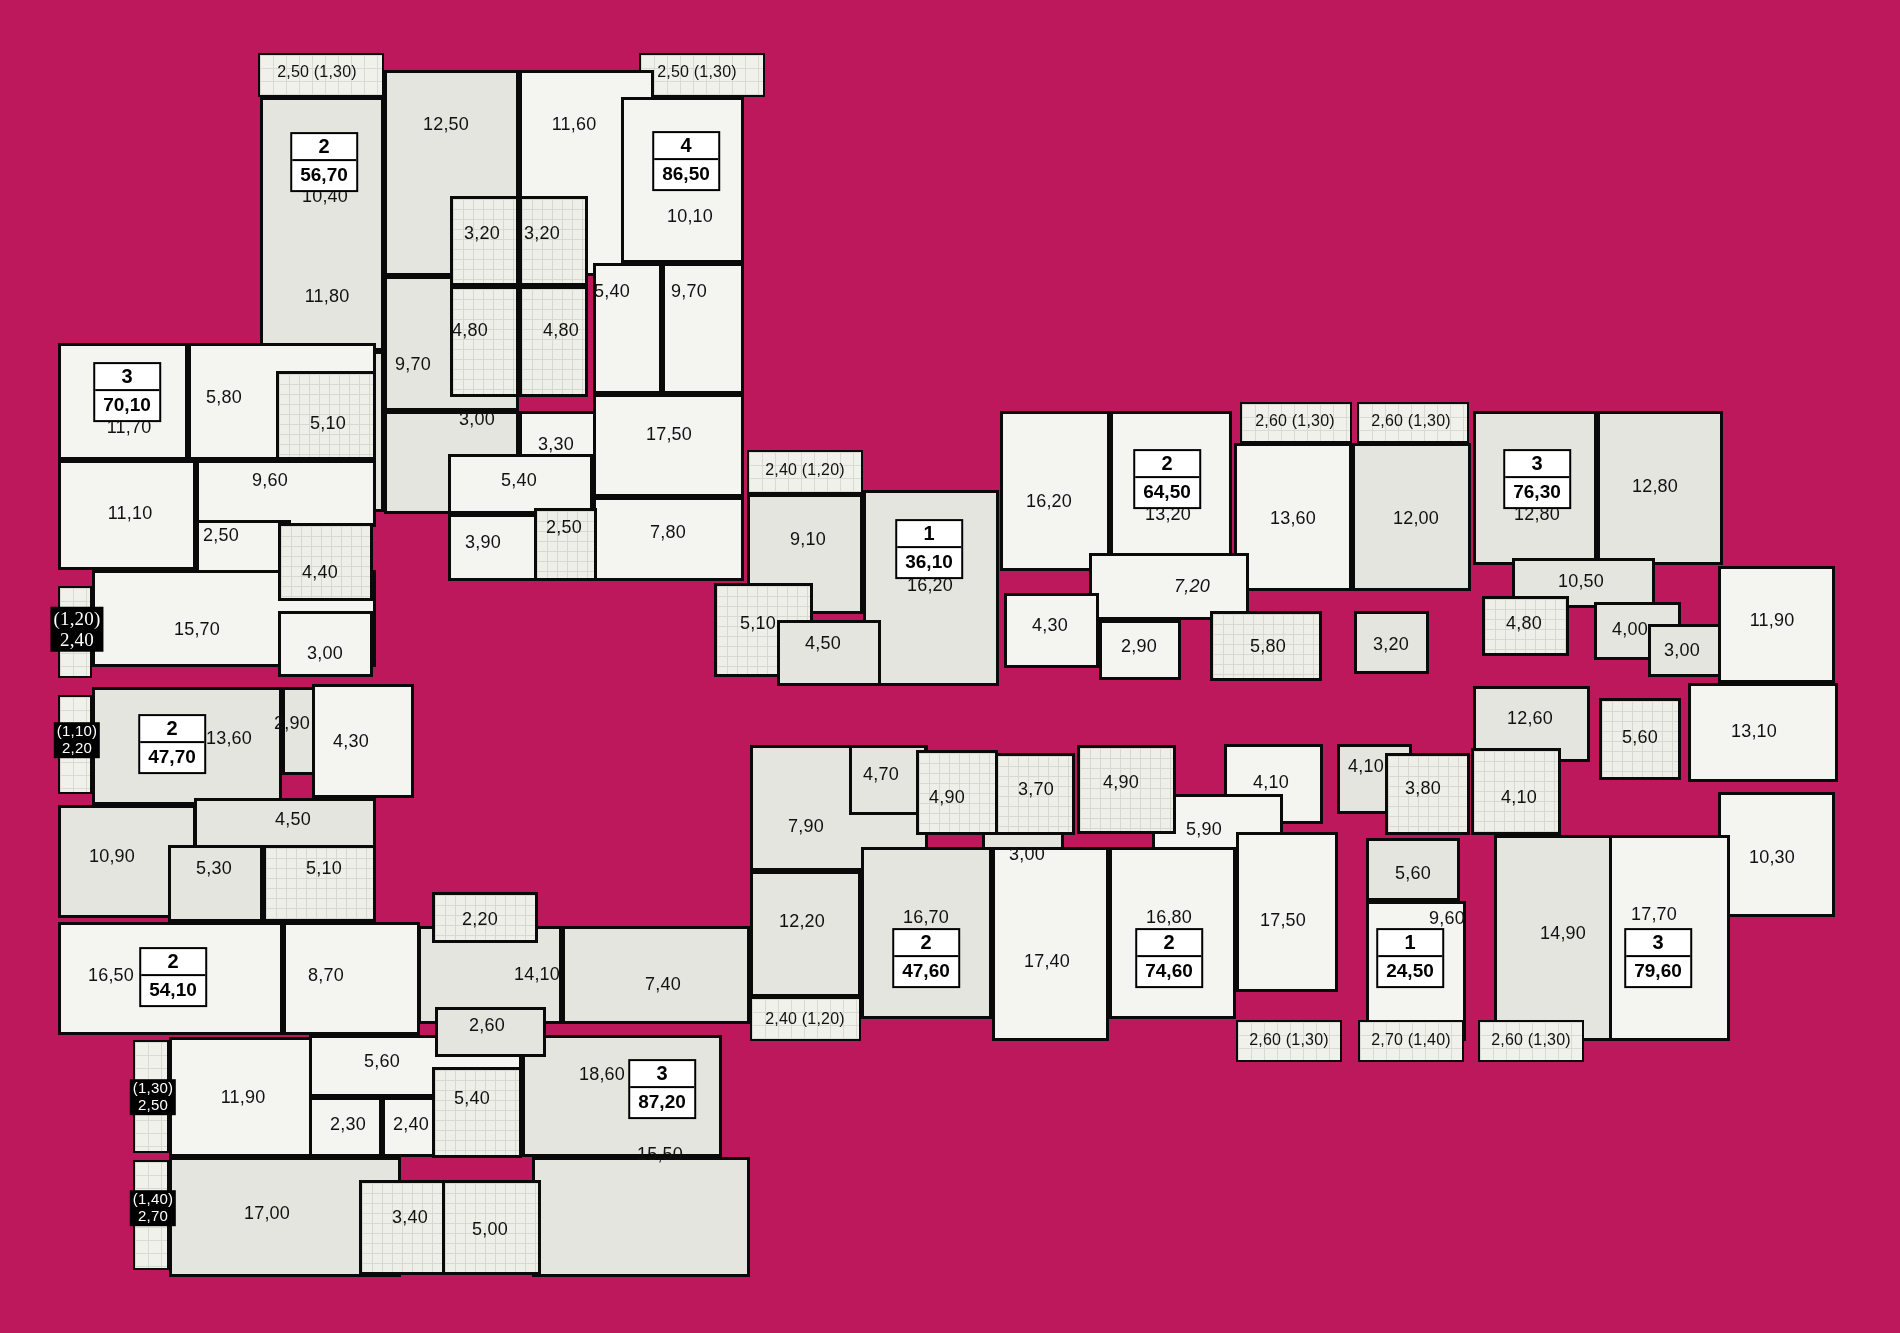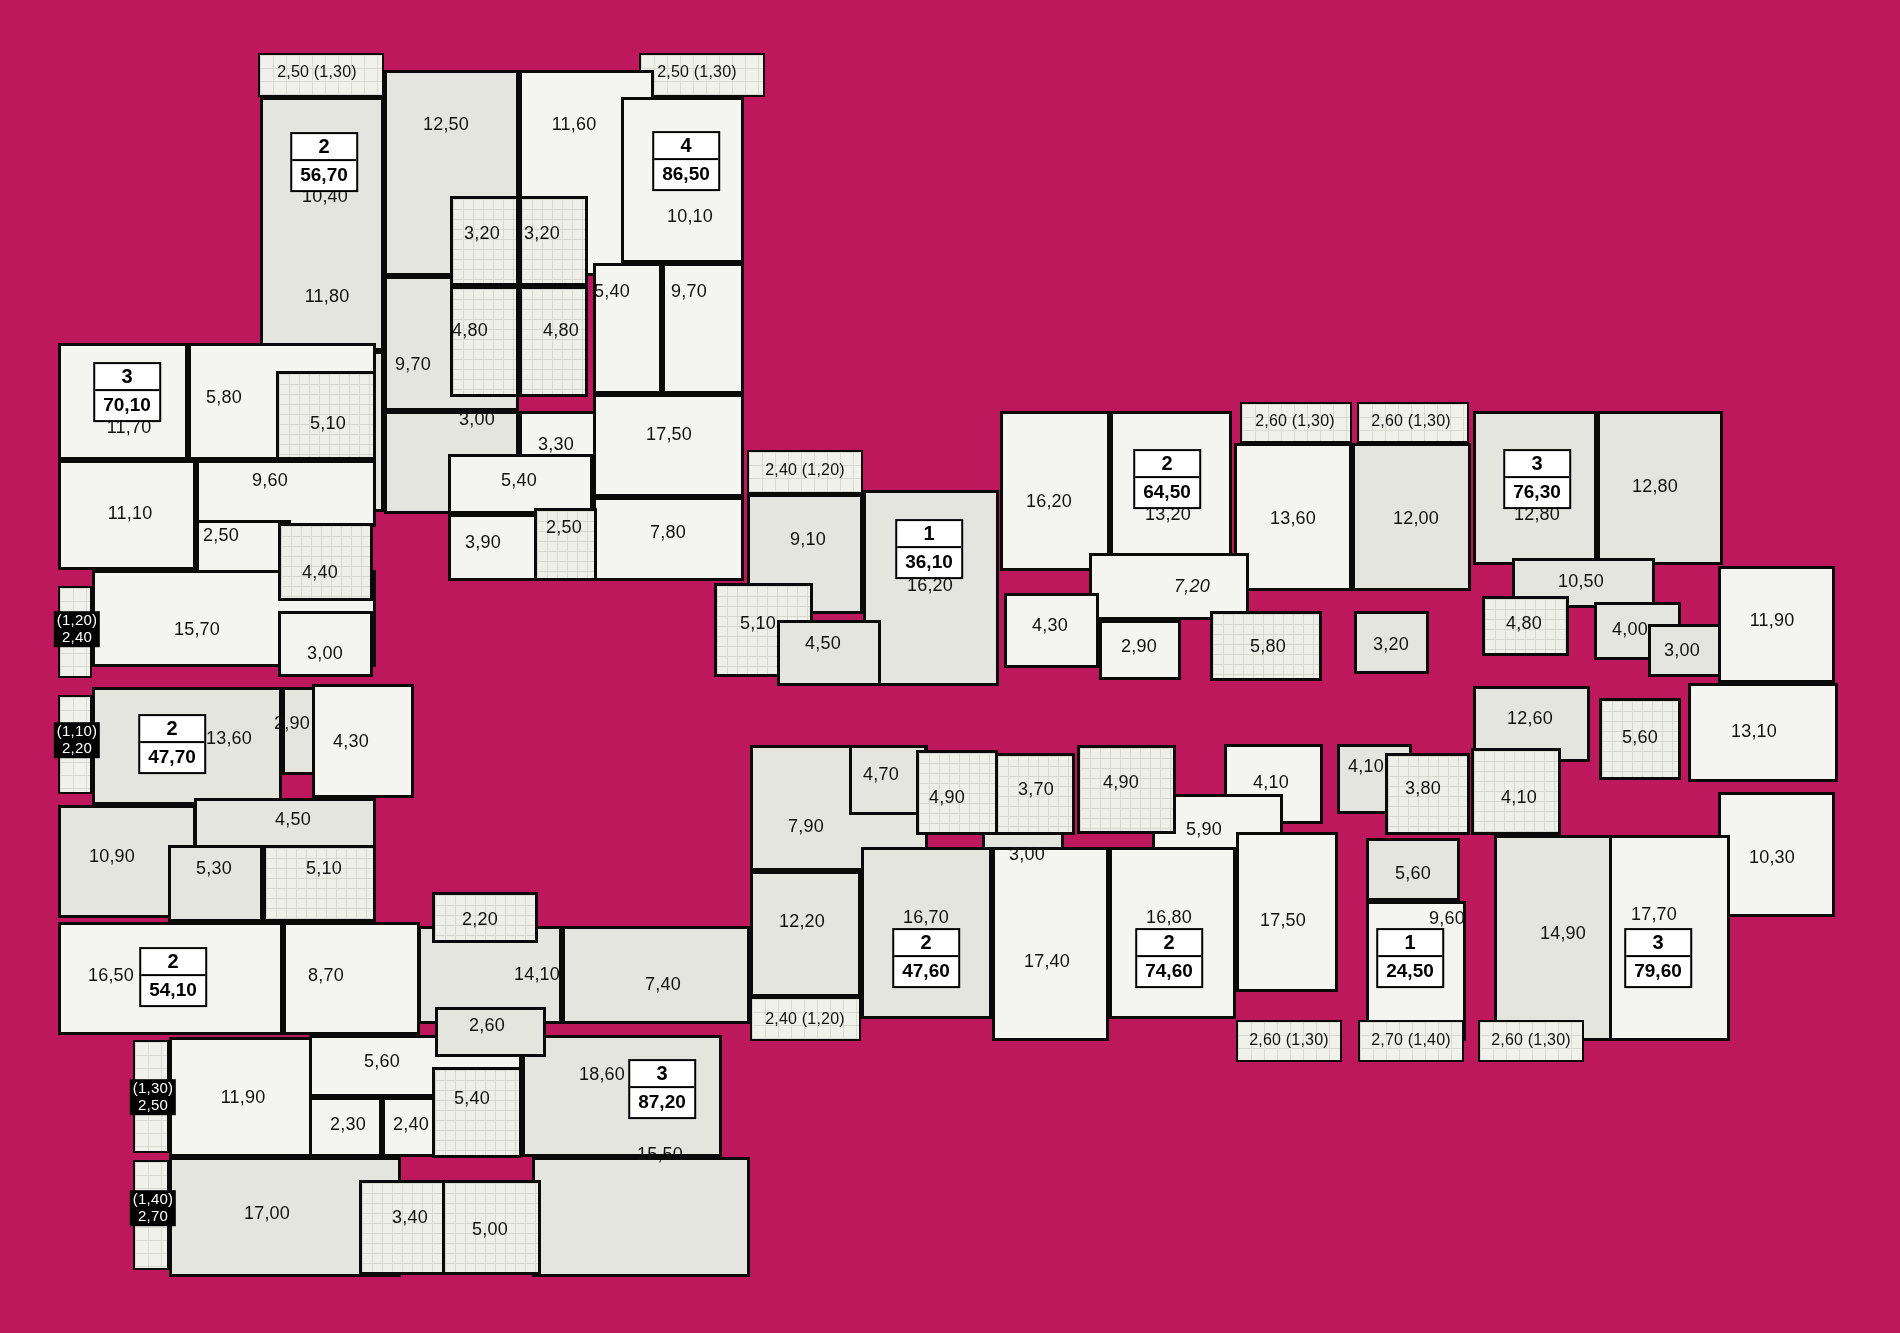--- a/index.html
+++ b/index.html
@@ -170,21 +170,21 @@
     <div class="area-label" style="left: 483px; top: 542px;">3,90</div>
     <div class="area-label" style="left: 564px; top: 527px;">2,50</div>
     <div class="area-label" style="left: 668px; top: 532px;">7,80</div>
     <div class="area-label" style="left: 224px; top: 397px;">5,80</div>
     <div class="area-label" style="left: 129px; top: 427px;">11,70</div>
     <div class="area-label" style="left: 328px; top: 423px;">5,10</div>
     <div class="area-label" style="left: 270px; top: 480px;">9,60</div>
     <div class="area-label" style="left: 130px; top: 513px;">11,10</div>
     <div class="area-label" style="left: 221px; top: 535px;">2,50</div>
     <div class="area-label" style="left: 320px; top: 572px;">4,40</div>
-    <div class="area-label light" style="left: 77px; top: 629px; font-size: 15px;">(1,20)
+    <div class="area-label light" style="left: 77px; top: 629px; font-size: 19px; font-family: Liberation Serif, serif;">(1,20)
 2,40</div>
     <div class="area-label" style="left: 197px; top: 629px;">15,70</div>
     <div class="area-label" style="left: 325px; top: 653px;">3,00</div>
     <div class="area-label light" style="left: 77px; top: 740px; font-size: 15px;">(1,10)
 2,20</div>
     <div class="area-label" style="left: 229px; top: 738px;">13,60</div>
     <div class="area-label" style="left: 292px; top: 723px;">2,90</div>
     <div class="area-label" style="left: 351px; top: 741px;">4,30</div>
     <div class="area-label" style="left: 293px; top: 819px;">4,50</div>
     <div class="area-label" style="left: 112px; top: 856px;">10,90</div>

